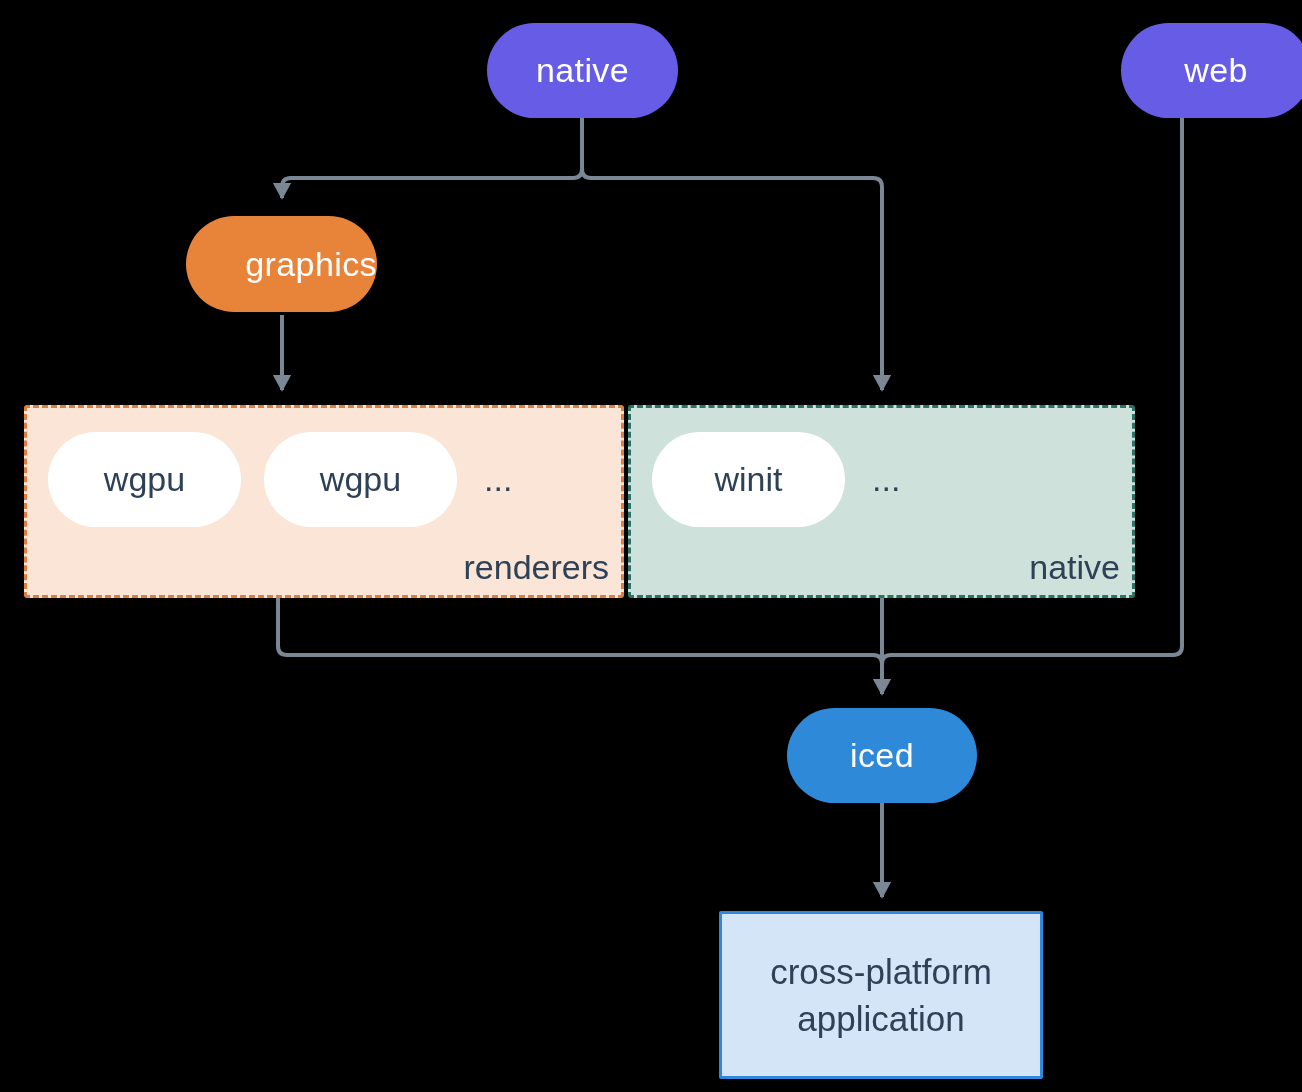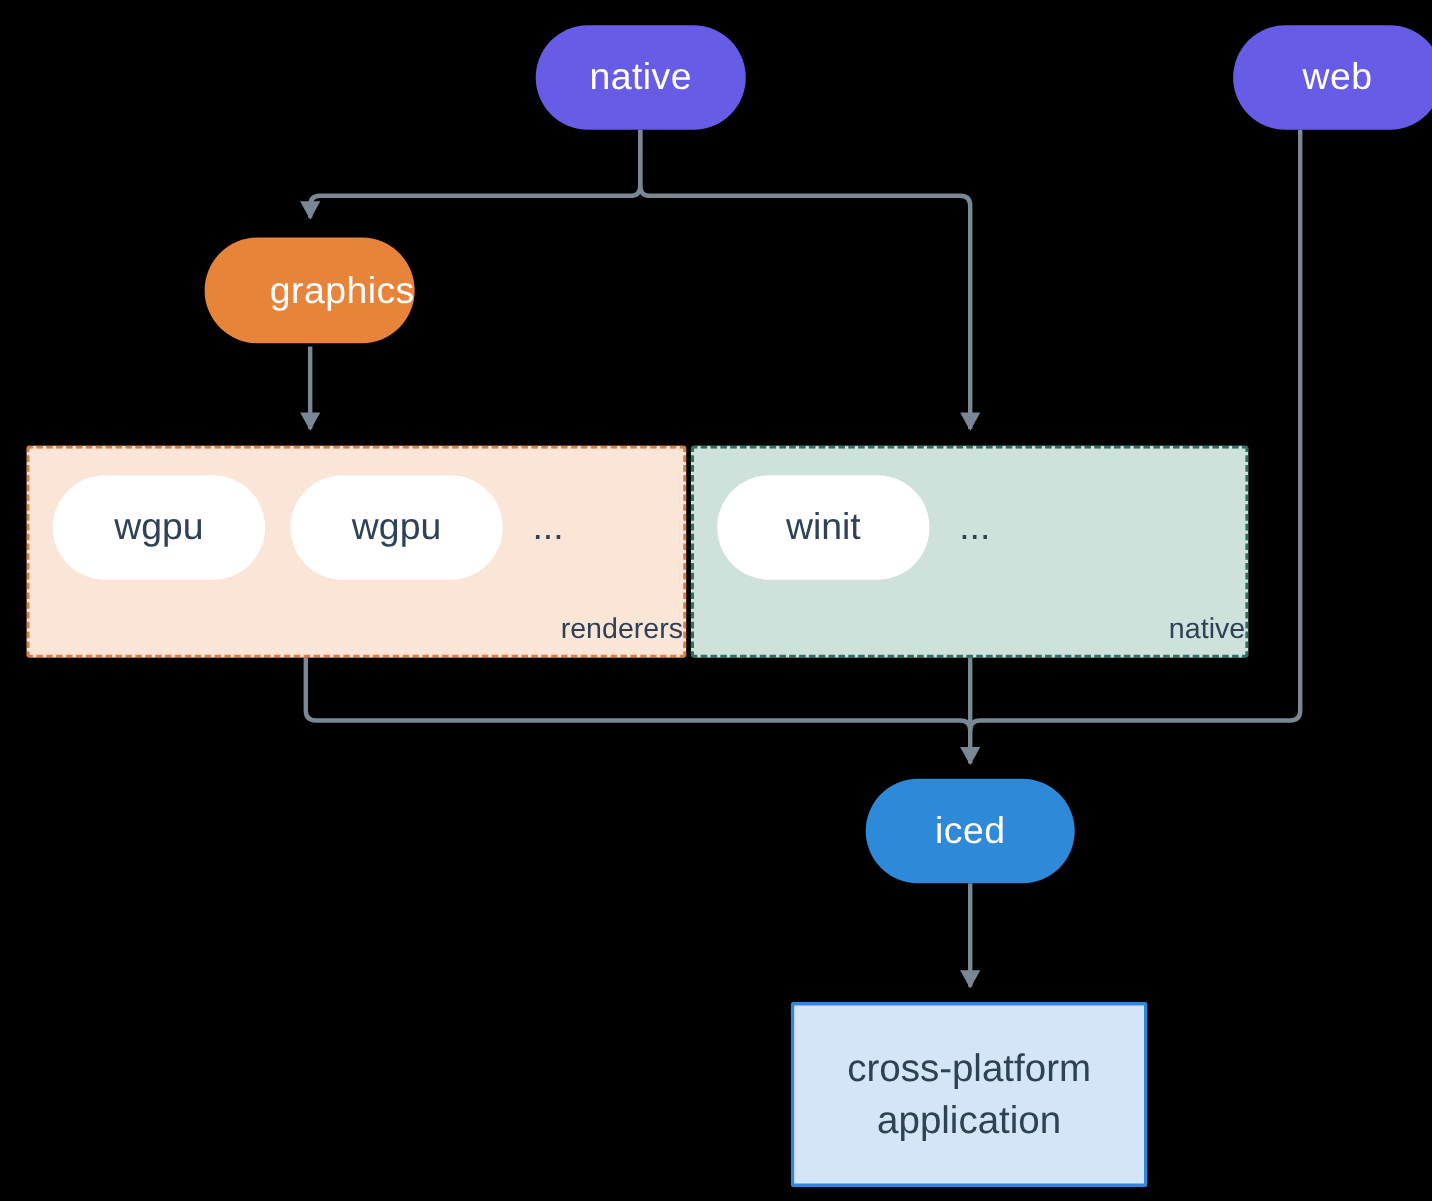--- a/index.html
+++ b/index.html
@@ -77,23 +77,23 @@
     font-size: 34px;
     color: var(--dark-text, #2F4156);
   }
   .ellipsis {
     font-size: 34px;
     color: var(--dark-text, #2F4156);
     padding-left: 4px;
   }
   .group-label {
     position: absolute;
-    right: 0;
+    right: 12px;
     bottom: 8px;
-    font-size: 26px;
+    font-size: 34px;
     color: var(--dark-text, #2F4156);
   }
   .appbox {
     position: absolute;
     box-sizing: border-box;
     background: var(--application-bg, #D4E5F7);
     border: 3px solid var(--application-border, #3187DB);
     border-radius: 2px;
     display: flex;
     align-items: center;

